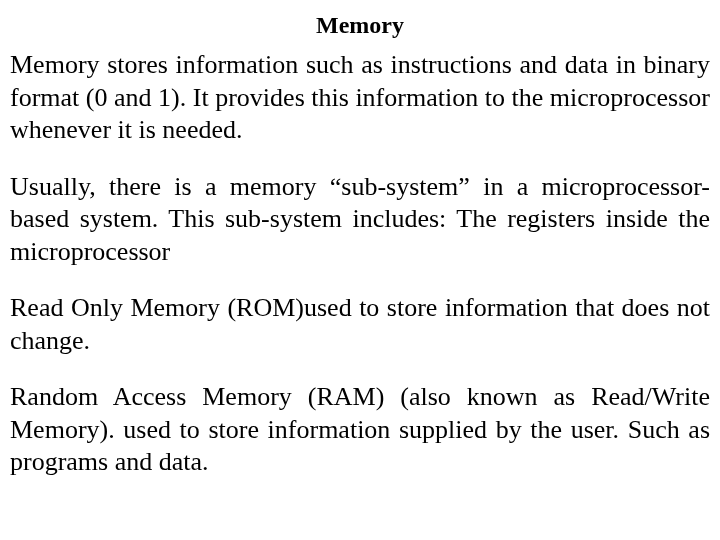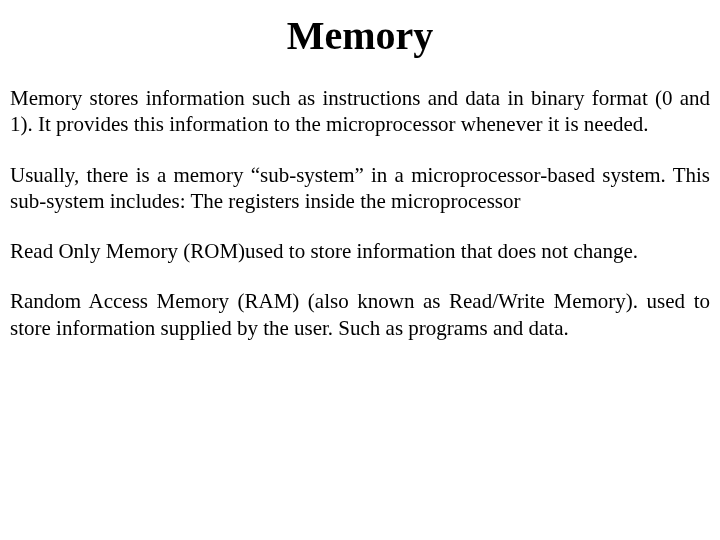--- a/index.html
+++ b/index.html
@@ -10,27 +10,27 @@
     body {
       width: 720px;
       height: 540px;
       background: #ffffff;
       font-family: "Times New Roman", Times, serif;
       color: #000000;
       padding: 12px 10px;
       overflow: hidden;
     }
     .title {
-      font-size: 40px;
+      font-size: 24px;
       font-weight: bold;
       text-align: center;
-      margin-bottom: 26px;
+      margin-bottom: 10px;
     }
     .para {
-      font-size: 21px;
+      font-size: 26px;
       line-height: 1.25;
       text-align: justify;
       margin-bottom: 24px;
     }
   </style>
 </head>
 <body>
 
 <h1 class="title">Memory</h1>
 

